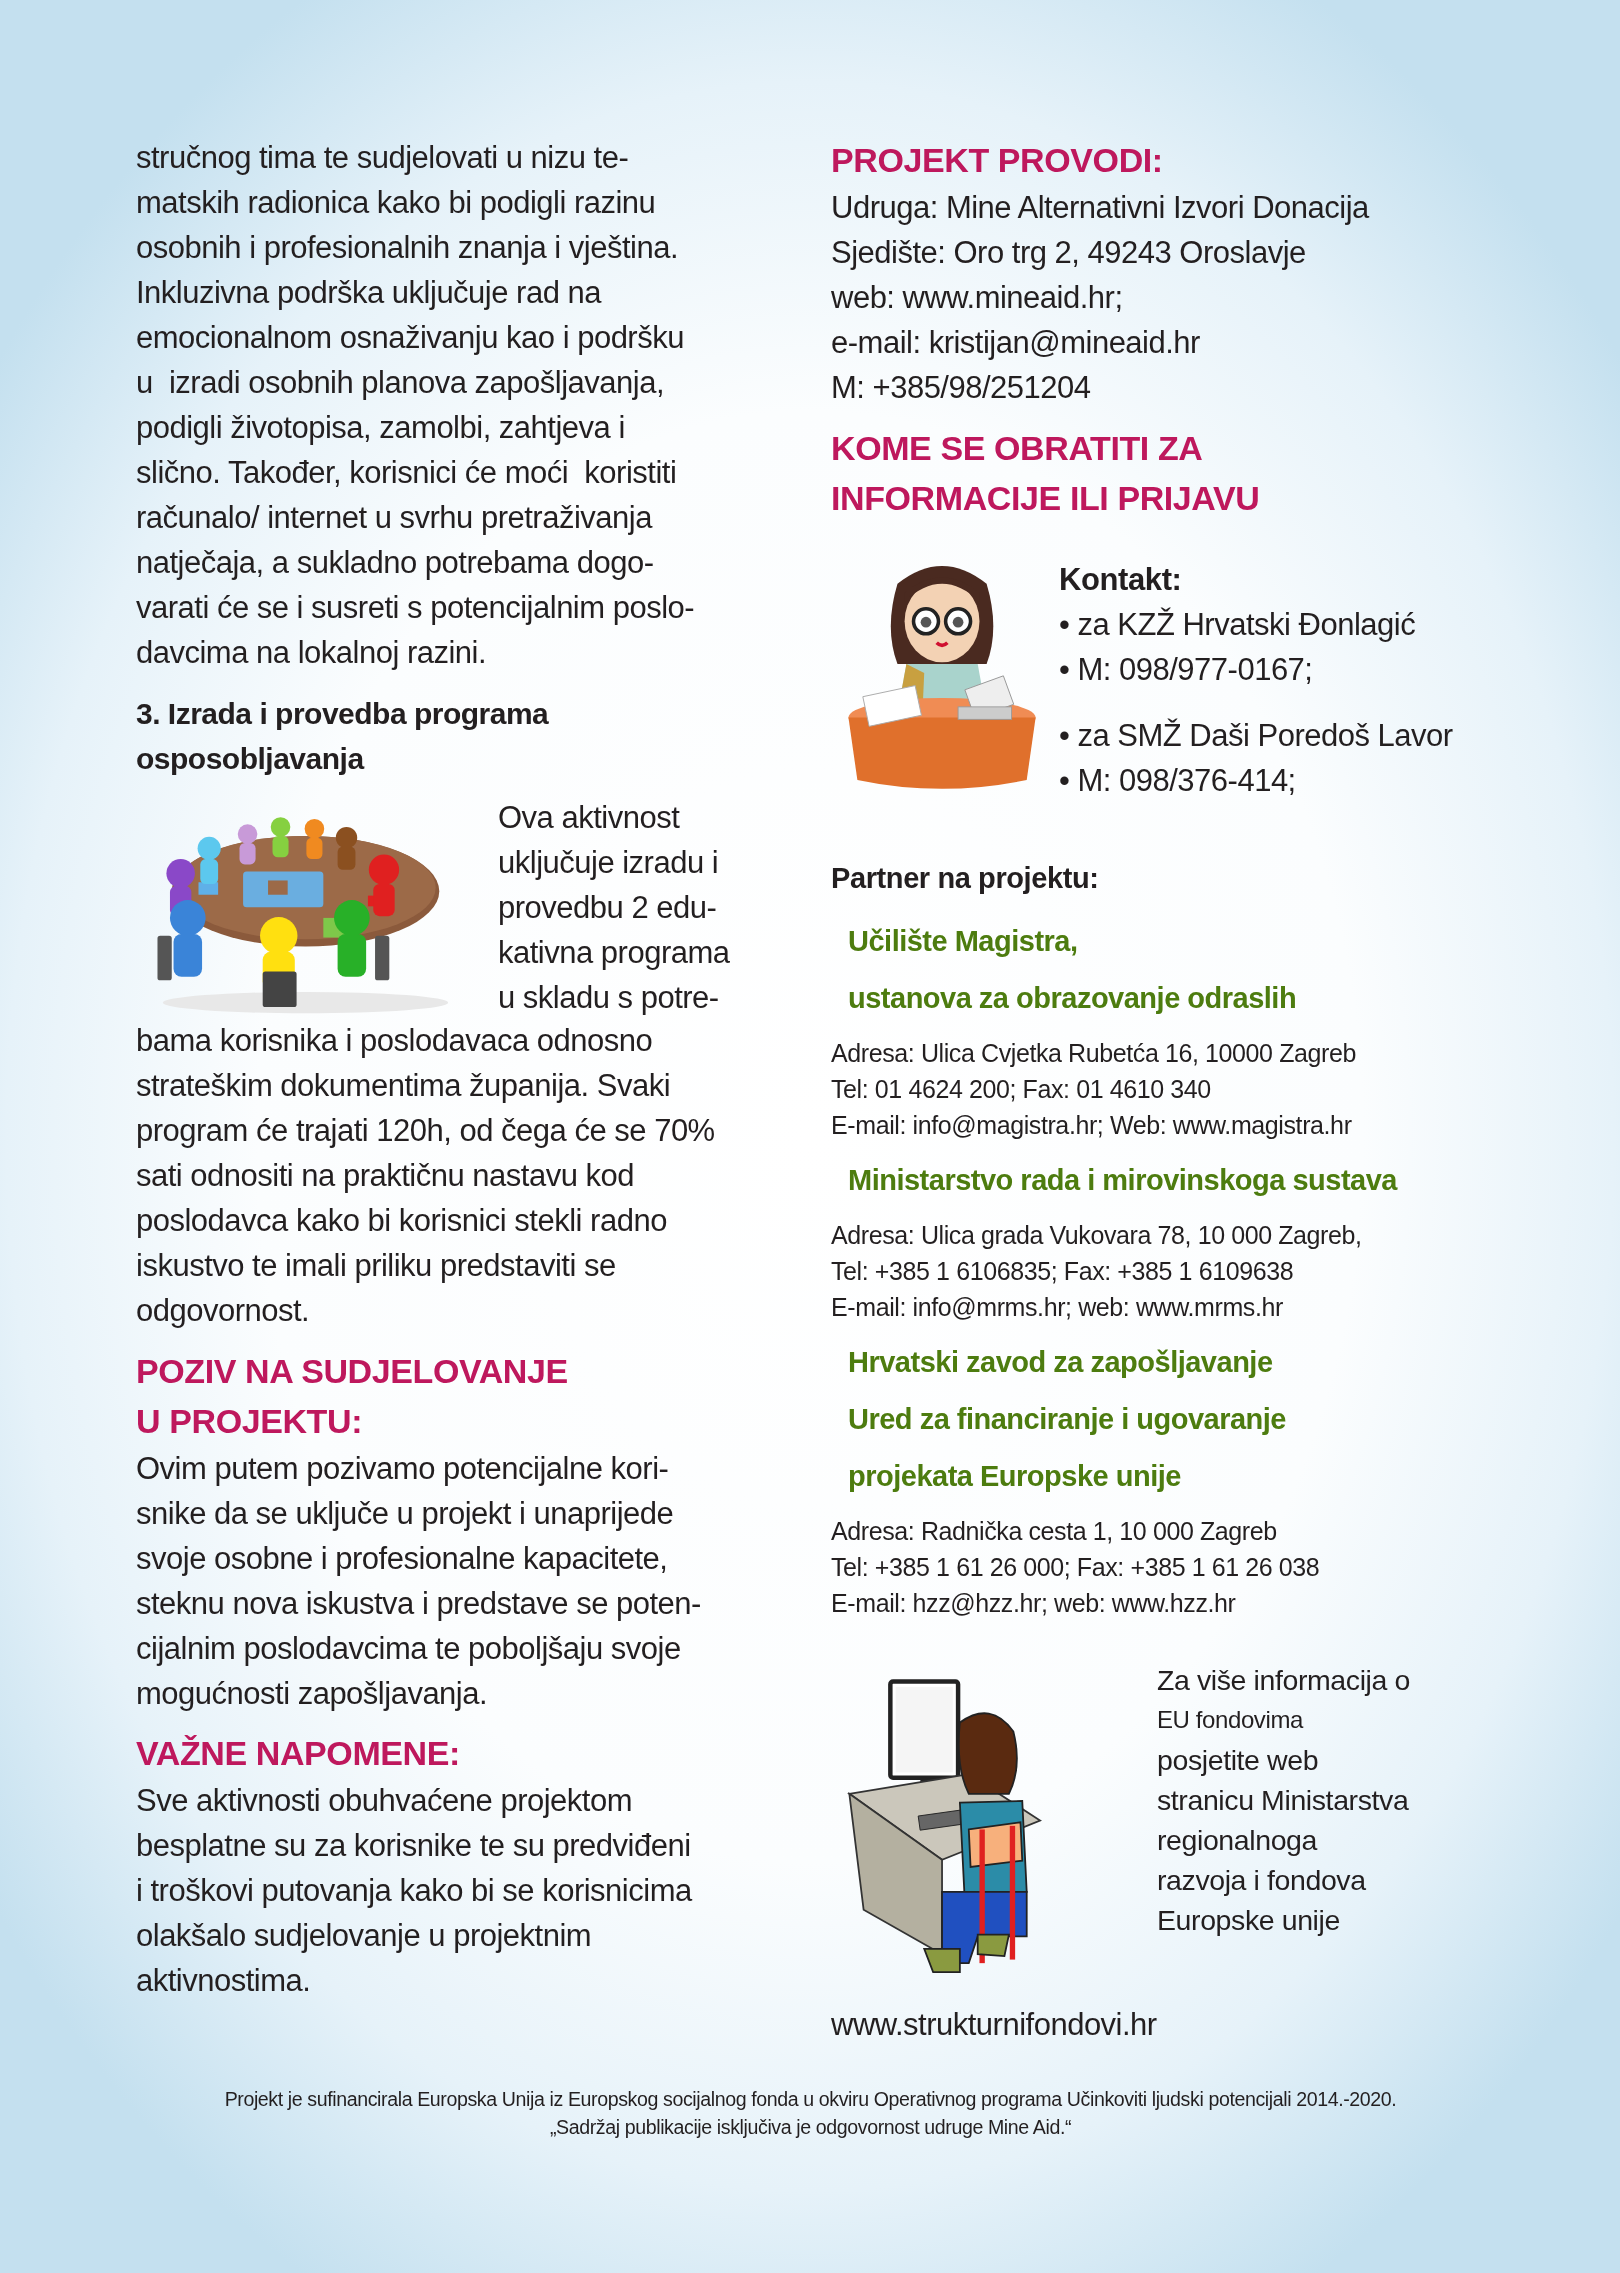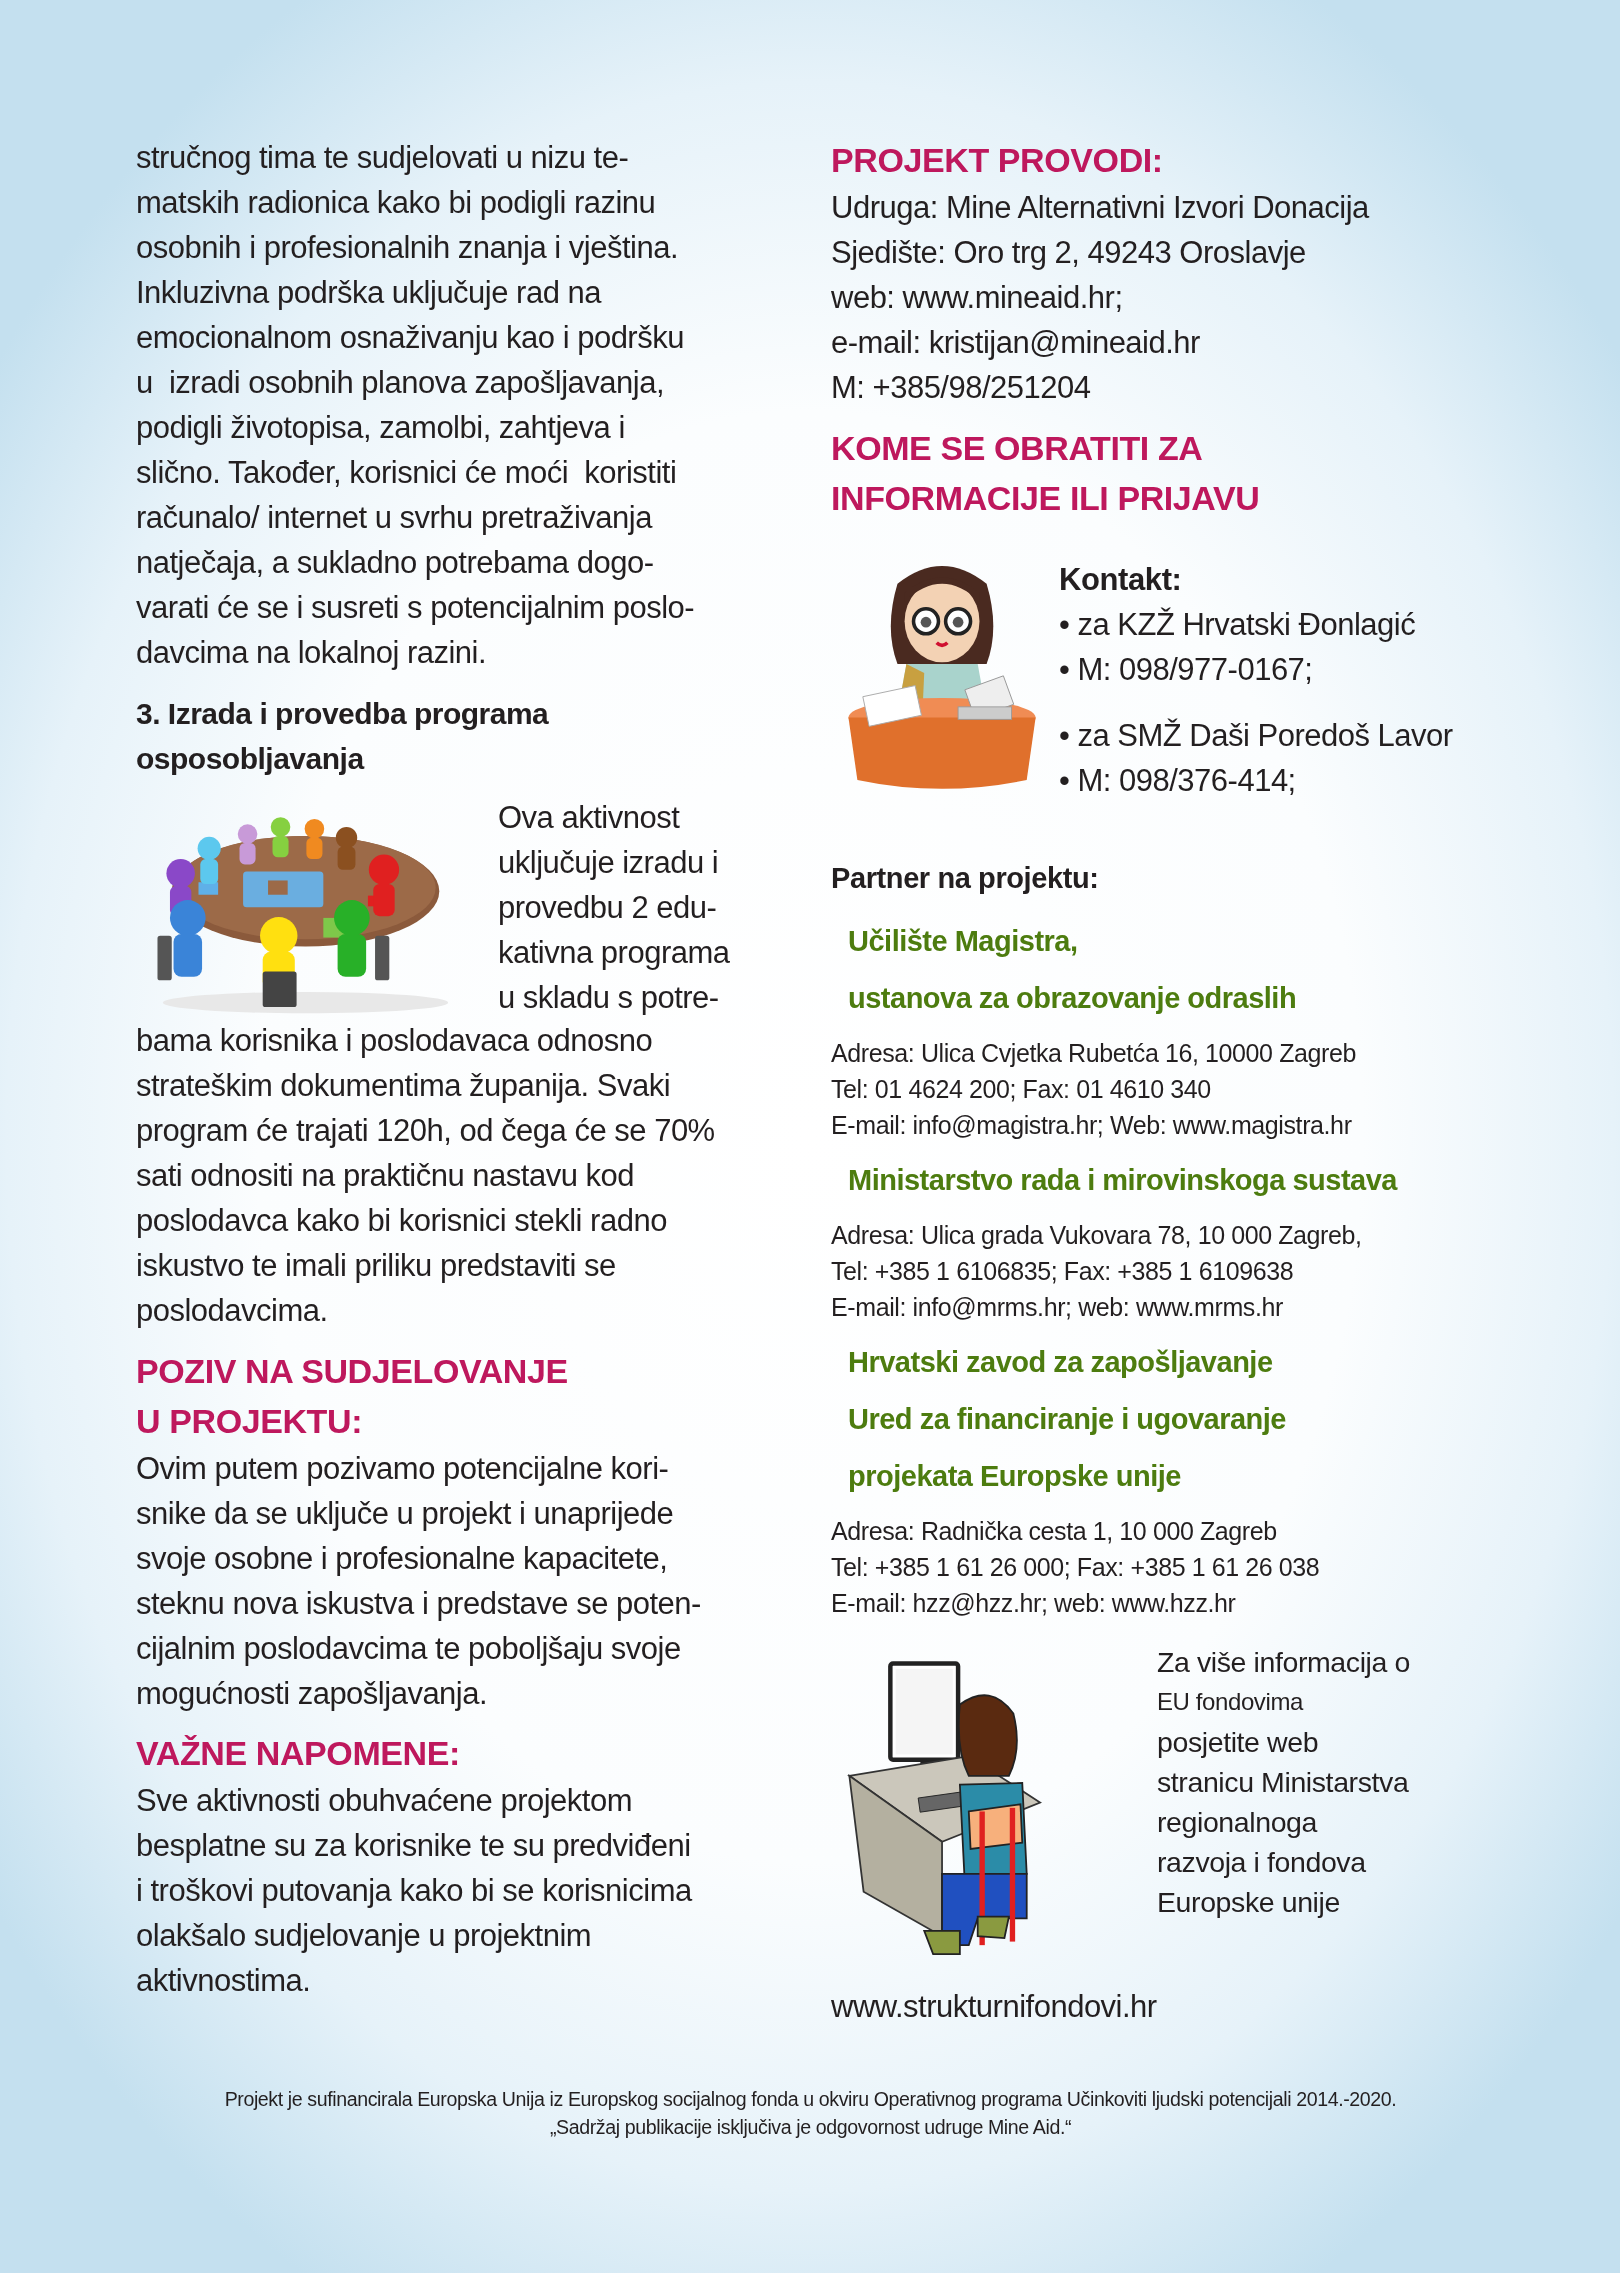--- a/index.html
+++ b/index.html
@@ -112,21 +112,21 @@
         </div>
       </div>
 
       <div>
         <p class="body-text">bama korisnika i poslodavaca odnosno</p>
         <p class="body-text">strateškim dokumentima županija. Svaki</p>
         <p class="body-text">program će trajati 120h, od čega će se 70%</p>
         <p class="body-text">sati odnositi na praktičnu nastavu kod</p>
         <p class="body-text">poslodavca kako bi korisnici stekli radno</p>
         <p class="body-text">iskustvo te imali priliku predstaviti se</p>
-        <p class="body-text">poslodavcima.</p>
+        <p class="body-text">odgovornost.</p>
       </div>
     </div>
 
     <div style="margin-top:12.5px;">
       <p class="h-blue">POZIV NA SUDJELOVANJE</p>
       <p class="h-blue">U PROJEKTU:</p>
       <p class="body-text">Ovim putem pozivamo potencijalne kori-</p>
       <p class="body-text">snike da se uključe u projekt i unaprijede</p>
       <p class="body-text">svoje osobne i profesionalne kapacitete,</p>
       <p class="body-text">steknu nova iskustva i predstave se poten-</p>
@@ -208,21 +208,21 @@
       <div style="margin-top:12.5px;">
         <p class="h-magenta">Hrvatski zavod za zapošljavanje</p>
         <p class="h-magenta">Ured za financiranje i ugovaranje</p>
         <p class="h-magenta">projekata Europske unije</p>
         <p class="small-text" style="margin-top:3.6px;">Adresa: Radnička cesta 1, 10 000 Zagreb</p>
         <p class="small-text">Tel: +385 1 61 26 000; Fax: +385 1 61 26 038</p>
         <p class="small-text">E-mail: hzz@hzz.hr; web: www.hzz.hr</p>
       </div>
     </div>
 
-    <div style="position:relative; height:339px; margin-top:21px;">
+    <div style="position:relative; height:339px; margin-top:39px;">
 
       <svg class="ill" style="left:12.5px; top:9px;" width="205" height="312" viewBox="0 0 230 350">
         <rect x="52" y="14" width="76" height="108" fill="#fff" stroke="#222" stroke-width="5" rx="3"></rect>
         <rect x="58" y="20" width="64" height="96" fill="#f5f5f5"></rect>
         <path d="M86 122 L94 122 L96 142 L84 142Z" fill="#222"></path>
         <path d="M70 145 L110 140 L116 146 L76 150Z" fill="#222"></path>
         <path d="M6 140 L140 118 L220 170 L110 214Z" fill="#cbc7bb" stroke="#333" stroke-width="2"></path>
         <path d="M6 140 L110 214 L110 320 L22 270Z" fill="#b4b0a0" stroke="#333" stroke-width="2"></path>
         <rect x="84" y="160" width="70" height="16" fill="#666" stroke="#222" transform="rotate(-8 119 168)"></rect>
         <path d="M130 60 Q165 35 190 70 Q200 110 185 140 L140 140 Q125 110 130 60Z" fill="#5a2a10" stroke="#222" stroke-width="2"></path>

